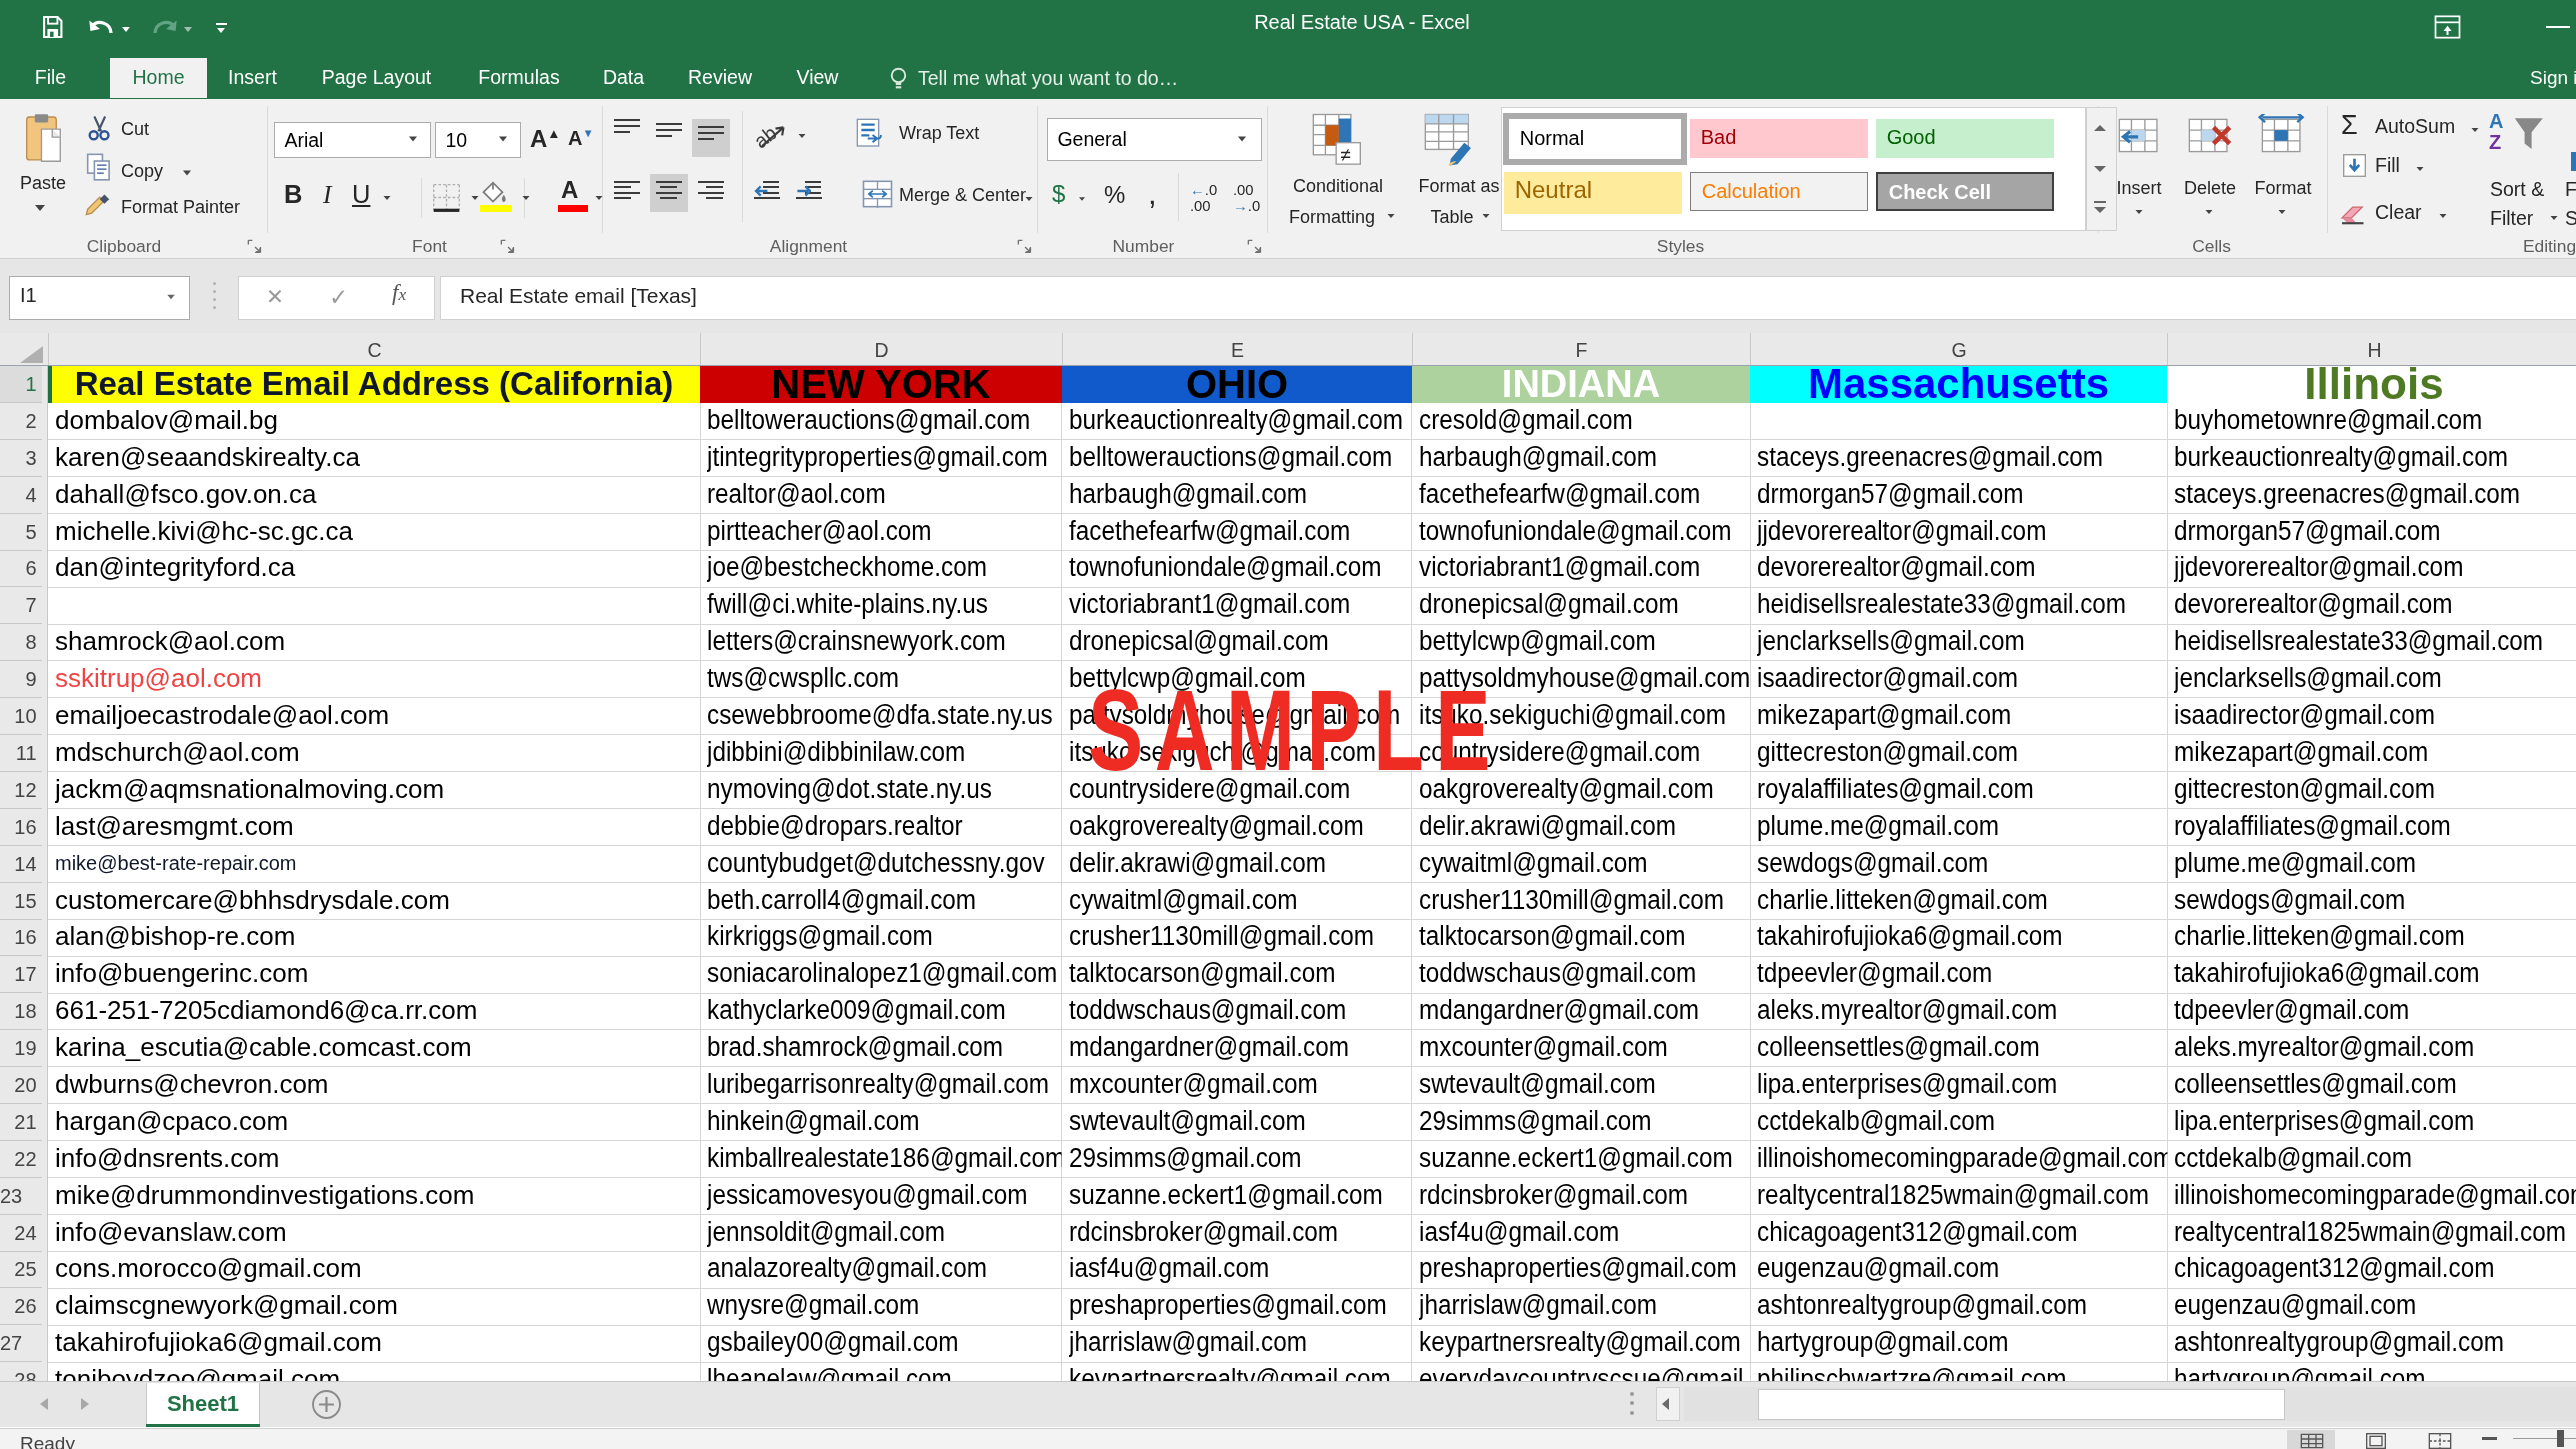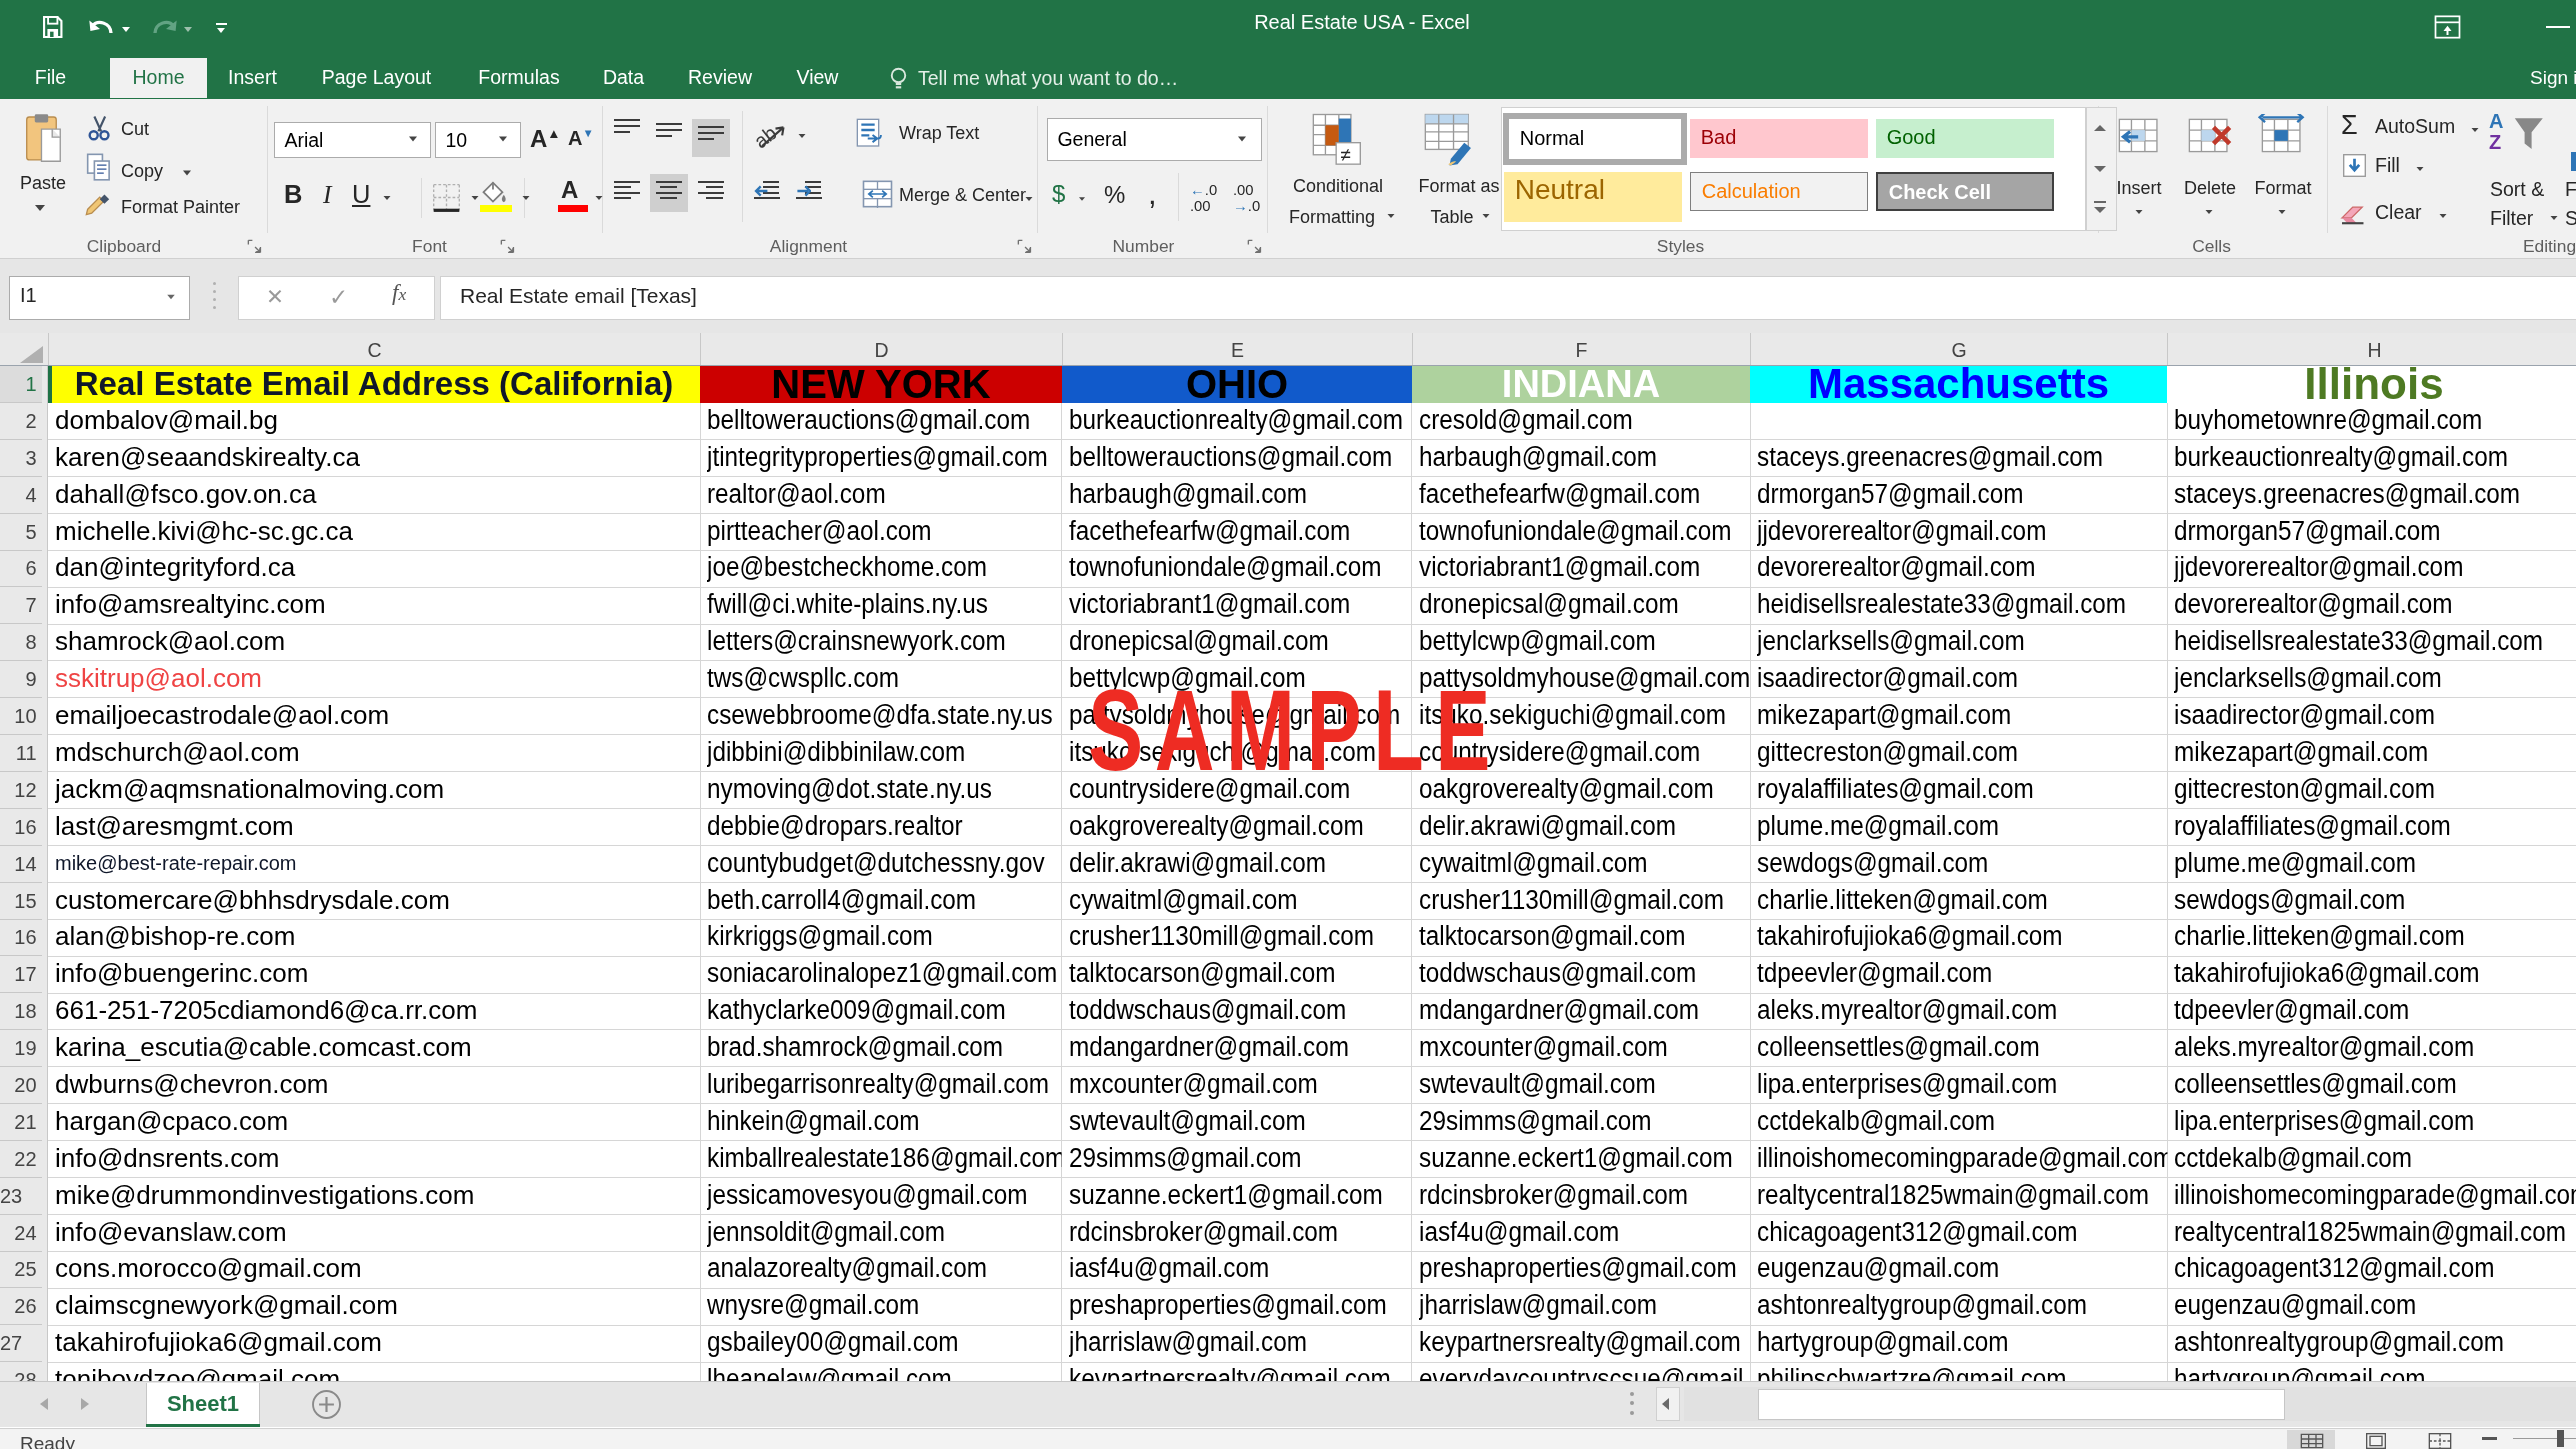--- a/index.html
+++ b/index.html
@@ -216,21 +216,21 @@
     <path d="M20 34 L30 22 l5 4 -10 12 -6 1 z" fill="#2e75b6"></path>
     <path d="M18 38 q4-3 6-2 l-4 3 z" fill="#f0c674"></path>
   </svg>
 <div class="a lbl" style="left:1402px;top:176px;width:114px;text-align:center">Format as</div>
 <div class="a lbl" style="left:1405px;top:207px;width:94px;text-align:center">Table</div>
 <div class="a car" style="left:1481px;top:213px;transform:scale(.7)"></div>
 <div class="a" style="left:1501px;top:107px;width:585px;height:124px;background:#fff;border:1.3px solid #d0d0d0"></div>
 <div class="a" style="left:1503px;top:113px;width:184px;height:52px;background:#ffffff;color:#000000;font-size:20px;line-height:38px;padding-left:10.7px;white-space:nowrap;overflow:hidden;border:6.7px solid #ababab">Normal</div>
 <div class="a" style="left:1690px;top:119px;width:178px;height:39px;background:#ffc7ce;color:#9c0006;font-size:20px;line-height:36px;padding-left:10.7px;white-space:nowrap;overflow:hidden">Bad</div>
 <div class="a" style="left:1876px;top:119px;width:178px;height:39px;background:#c6efce;color:#006100;font-size:20px;line-height:36px;padding-left:10.7px;white-space:nowrap;overflow:hidden">Good</div>
-<div class="a" style="left:1504px;top:172px;width:178px;height:50px;background:#ffeb9c;color:#9c6500;font-size:28px;line-height:36px;padding-left:10.7px;white-space:nowrap;overflow:hidden">Neutral</div>
+<div class="a" style="left:1504px;top:172px;width:178px;height:42px;background:#ffeb9c;color:#9c6500;font-size:24px;line-height:36px;padding-left:10.7px;white-space:nowrap;overflow:hidden">Neutral</div>
 <div class="a" style="left:1690px;top:172px;width:178px;height:39px;background:#f2f2f2;color:#fa7d00;font-size:20px;line-height:36px;padding-left:10.7px;white-space:nowrap;overflow:hidden;border:1.3px solid #7f7f7f">Calculation</div>
 <div class="a" style="left:1876px;top:172px;width:178px;height:39px;background:#a5a5a5;color:#ffffff;font-size:20px;line-height:36px;padding-left:10.7px;white-space:nowrap;overflow:hidden;border:2.7px solid #3f3f3f;font-weight:bold">Check Cell</div>
 <div class="a" style="left:2086px;top:107px;width:31px;height:124px;background:#f1f1f1;border:1.3px solid #d0d0d0"></div>
 <div class="a" style="left:2094px;top:125px;width:0;height:0;border-left:6px solid transparent;border-right:6px solid transparent;border-bottom:6.7px solid #666"></div>
 <div class="a" style="left:2094px;top:166px;width:0;height:0;border-left:6px solid transparent;border-right:6px solid transparent;border-top:6.7px solid #666"></div>
 <div class="a" style="left:2094px;top:201px;width:12px;height:2px;background:#666"></div>
 <div class="a" style="left:2094px;top:207px;width:0;height:0;border-left:6px solid transparent;border-right:6px solid transparent;border-top:6.7px solid #666"></div>
 <svg class="a" style="left:2114px;top:114px" width="51" height="51" viewBox="0 0 38 38">
     <rect x="4" y="4" width="28" height="24" fill="#fff" stroke="#9a9a9a"></rect>
     <path d="M4 12 h28 M4 20 h28 M13 4 v24 M23 4 v24" stroke="#9a9a9a" fill="none"></path>
@@ -370,21 +370,20 @@
 <div class="a" style="left:1062px;top:0;width:350px;height:37px;background:#115acb;color:#000;font-weight:bold;font-size:40px;text-align:center;line-height:36px;white-space:nowrap;overflow:hidden">OHIO</div>
 <div class="a" style="left:1412px;top:0;width:338px;height:37px;background:#aed29e;color:#fff;font-weight:bold;font-size:38px;text-align:center;line-height:36px;white-space:nowrap;overflow:hidden">INDIANA</div>
 <div class="a" style="left:1750px;top:0;width:417px;height:37px;background:#00ffff;color:#0000ff;font-weight:bold;font-size:42px;text-align:center;line-height:36px;white-space:nowrap;overflow:hidden">Massachusetts</div>
 <div class="a" style="left:2167px;top:0;width:414px;height:37px;background:#ffffff;color:#4e7a23;font-weight:bold;font-size:44px;text-align:center;line-height:36px;white-space:nowrap;overflow:hidden">Illinois</div>
 <div class="a" style="left:48px;top:0;width:4px;height:37px;background:#1e7145"></div>
 <div class="a" style="left:55px;top:37px;width:716px;height:37px;font-size:26px;color:#000;line-height:34px;white-space:nowrap;overflow:hidden">dombalov@mail.bg</div>
 <div class="a" style="left:55px;top:74px;width:716px;height:37px;font-size:26px;color:#000;line-height:34px;white-space:nowrap;overflow:hidden">karen@seaandskirealty.ca</div>
 <div class="a" style="left:55px;top:111px;width:716px;height:37px;font-size:26px;color:#000;line-height:34px;white-space:nowrap;overflow:hidden">dahall@fsco.gov.on.ca</div>
 <div class="a" style="left:55px;top:148px;width:716px;height:37px;font-size:26px;color:#000;line-height:34px;white-space:nowrap;overflow:hidden">michelle.kivi@hc-sc.gc.ca</div>
 <div class="a" style="left:55px;top:184px;width:716px;height:37px;font-size:26px;color:#000;line-height:34px;white-space:nowrap;overflow:hidden">dan@integrityford.ca</div>
-<div class="a" style="left:55px;top:221px;width:716px;height:37px;font-size:26px;color:#000;line-height:34px;white-space:nowrap;overflow:hidden">info@amsrealtyinc.com</div>
 <div class="a" style="left:55px;top:258px;width:716px;height:37px;font-size:26px;color:#000;line-height:34px;white-space:nowrap;overflow:hidden">shamrock@aol.com</div>
 <div class="a" style="left:55px;top:295px;width:716px;height:37px;font-size:26px;color:#ef4444;line-height:34px;white-space:nowrap;overflow:hidden">sskitrup@aol.com</div>
 <div class="a" style="left:55px;top:332px;width:716px;height:37px;font-size:26px;color:#000;line-height:34px;white-space:nowrap;overflow:hidden">emailjoecastrodale@aol.com</div>
 <div class="a" style="left:55px;top:369px;width:716px;height:37px;font-size:26px;color:#000;line-height:34px;white-space:nowrap;overflow:hidden">mdschurch@aol.com</div>
 <div class="a" style="left:55px;top:406px;width:716px;height:37px;font-size:26px;color:#000;line-height:34px;white-space:nowrap;overflow:hidden">jackm@aqmsnationalmoving.com</div>
 <div class="a" style="left:55px;top:443px;width:716px;height:37px;font-size:26px;color:#000;line-height:34px;white-space:nowrap;overflow:hidden">last@aresmgmt.com</div>
 <div class="a" style="left:55px;top:480px;width:716px;height:37px;font-size:20px;color:#0f172a;line-height:34px;white-space:nowrap;overflow:hidden">mike@best-rate-repair.com</div>
 <div class="a" style="left:55px;top:517px;width:716px;height:37px;font-size:26px;color:#000;line-height:34px;white-space:nowrap;overflow:hidden">customercare@bhhsdrysdale.com</div>
 <div class="a" style="left:55px;top:590px;width:716px;height:37px;font-size:26px;color:#000;line-height:34px;white-space:nowrap;overflow:hidden">info@buengerinc.com</div>
 <div class="a" style="left:55px;top:553px;width:716px;height:37px;font-size:26px;color:#000;line-height:34px;white-space:nowrap;overflow:hidden">alan@bishop-re.com</div>

